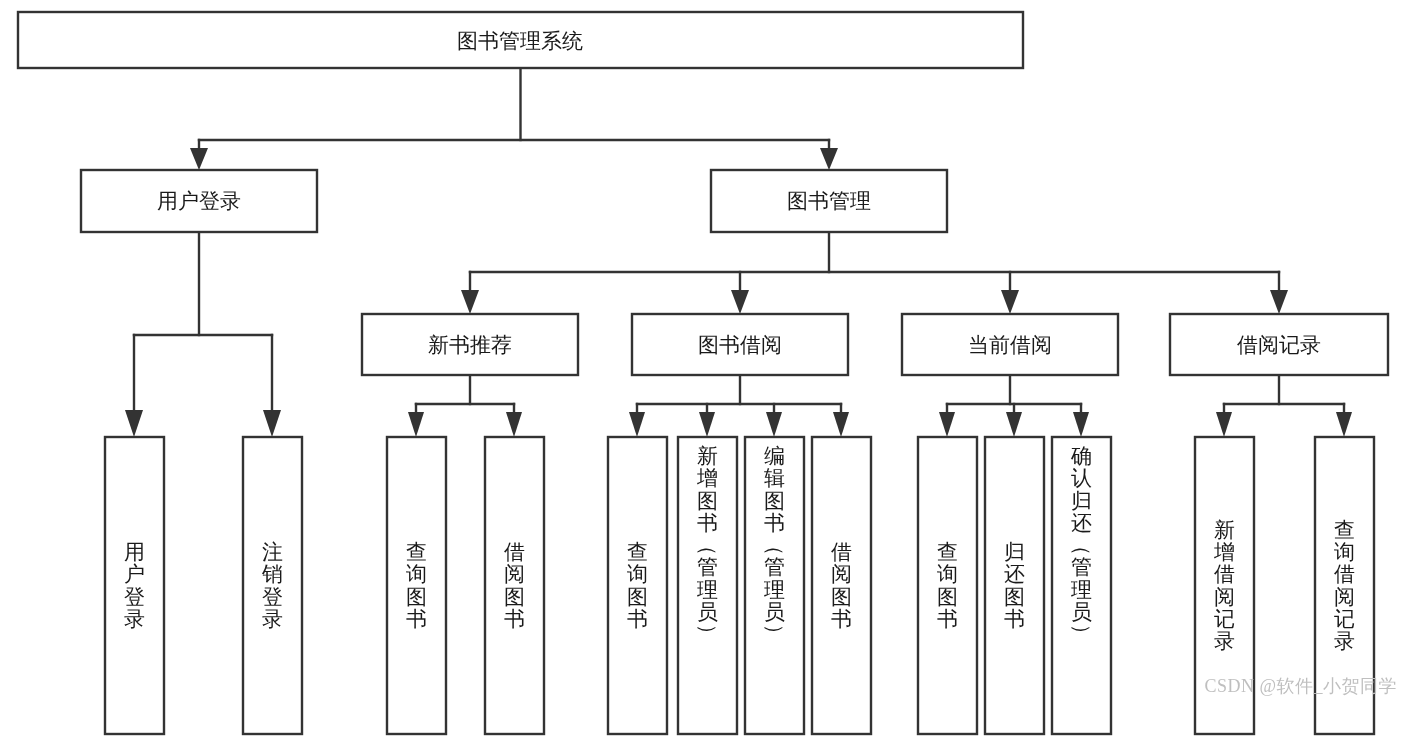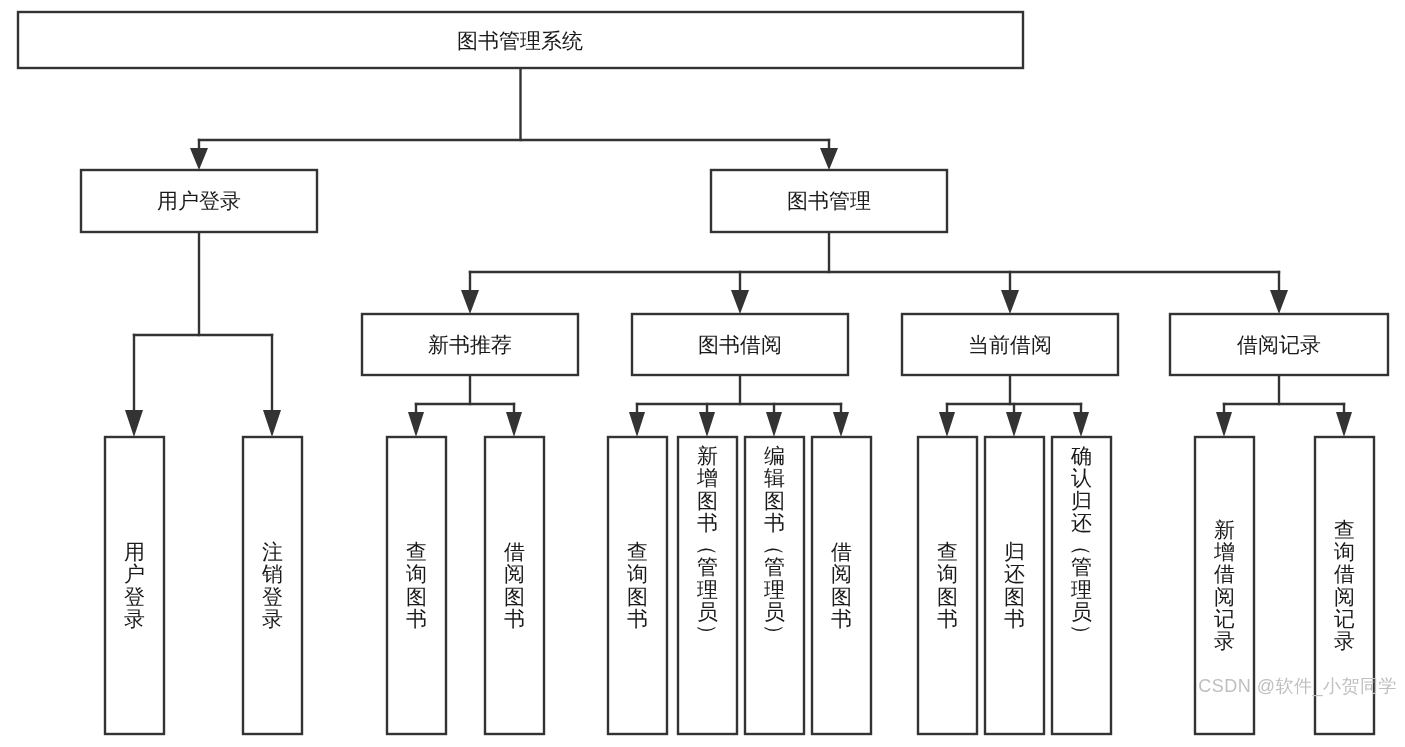--- a/index.html
+++ b/index.html
@@ -70,21 +70,21 @@
   .vlabel span.paren {
     transform: rotate(90deg);
     transform-origin: center center;
     height: 1.06em;
     line-height: 1.06em;
   }
   #watermark {
     position: absolute;
     right: 8px;
     bottom: 4px;
-    font-family: Liberation Sans, sans-serif;
+    font-family: Liberation Serif, serif;
     font-size: 18px;
     color: #bfbfbf;
     letter-spacing: 0.5px;
     white-space: nowrap;
     pointer-events: none;
   }
 </style>
 </head>
 <body>
 

